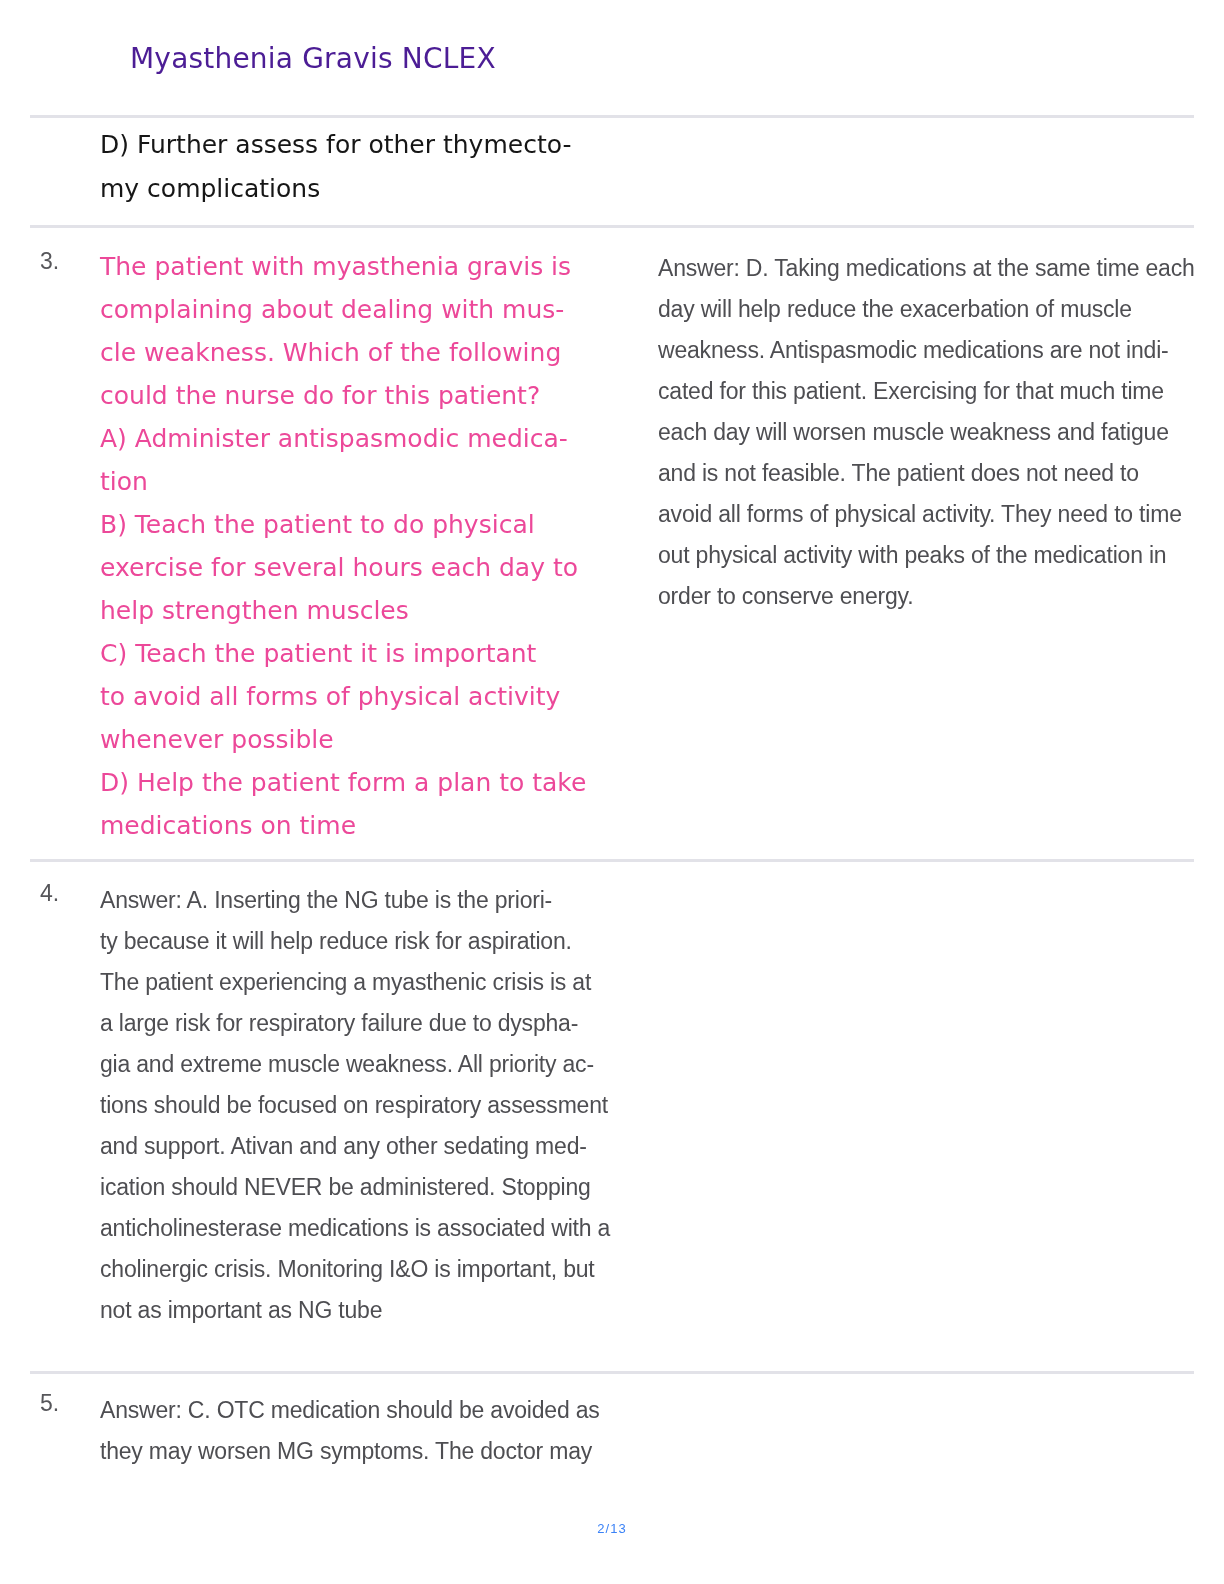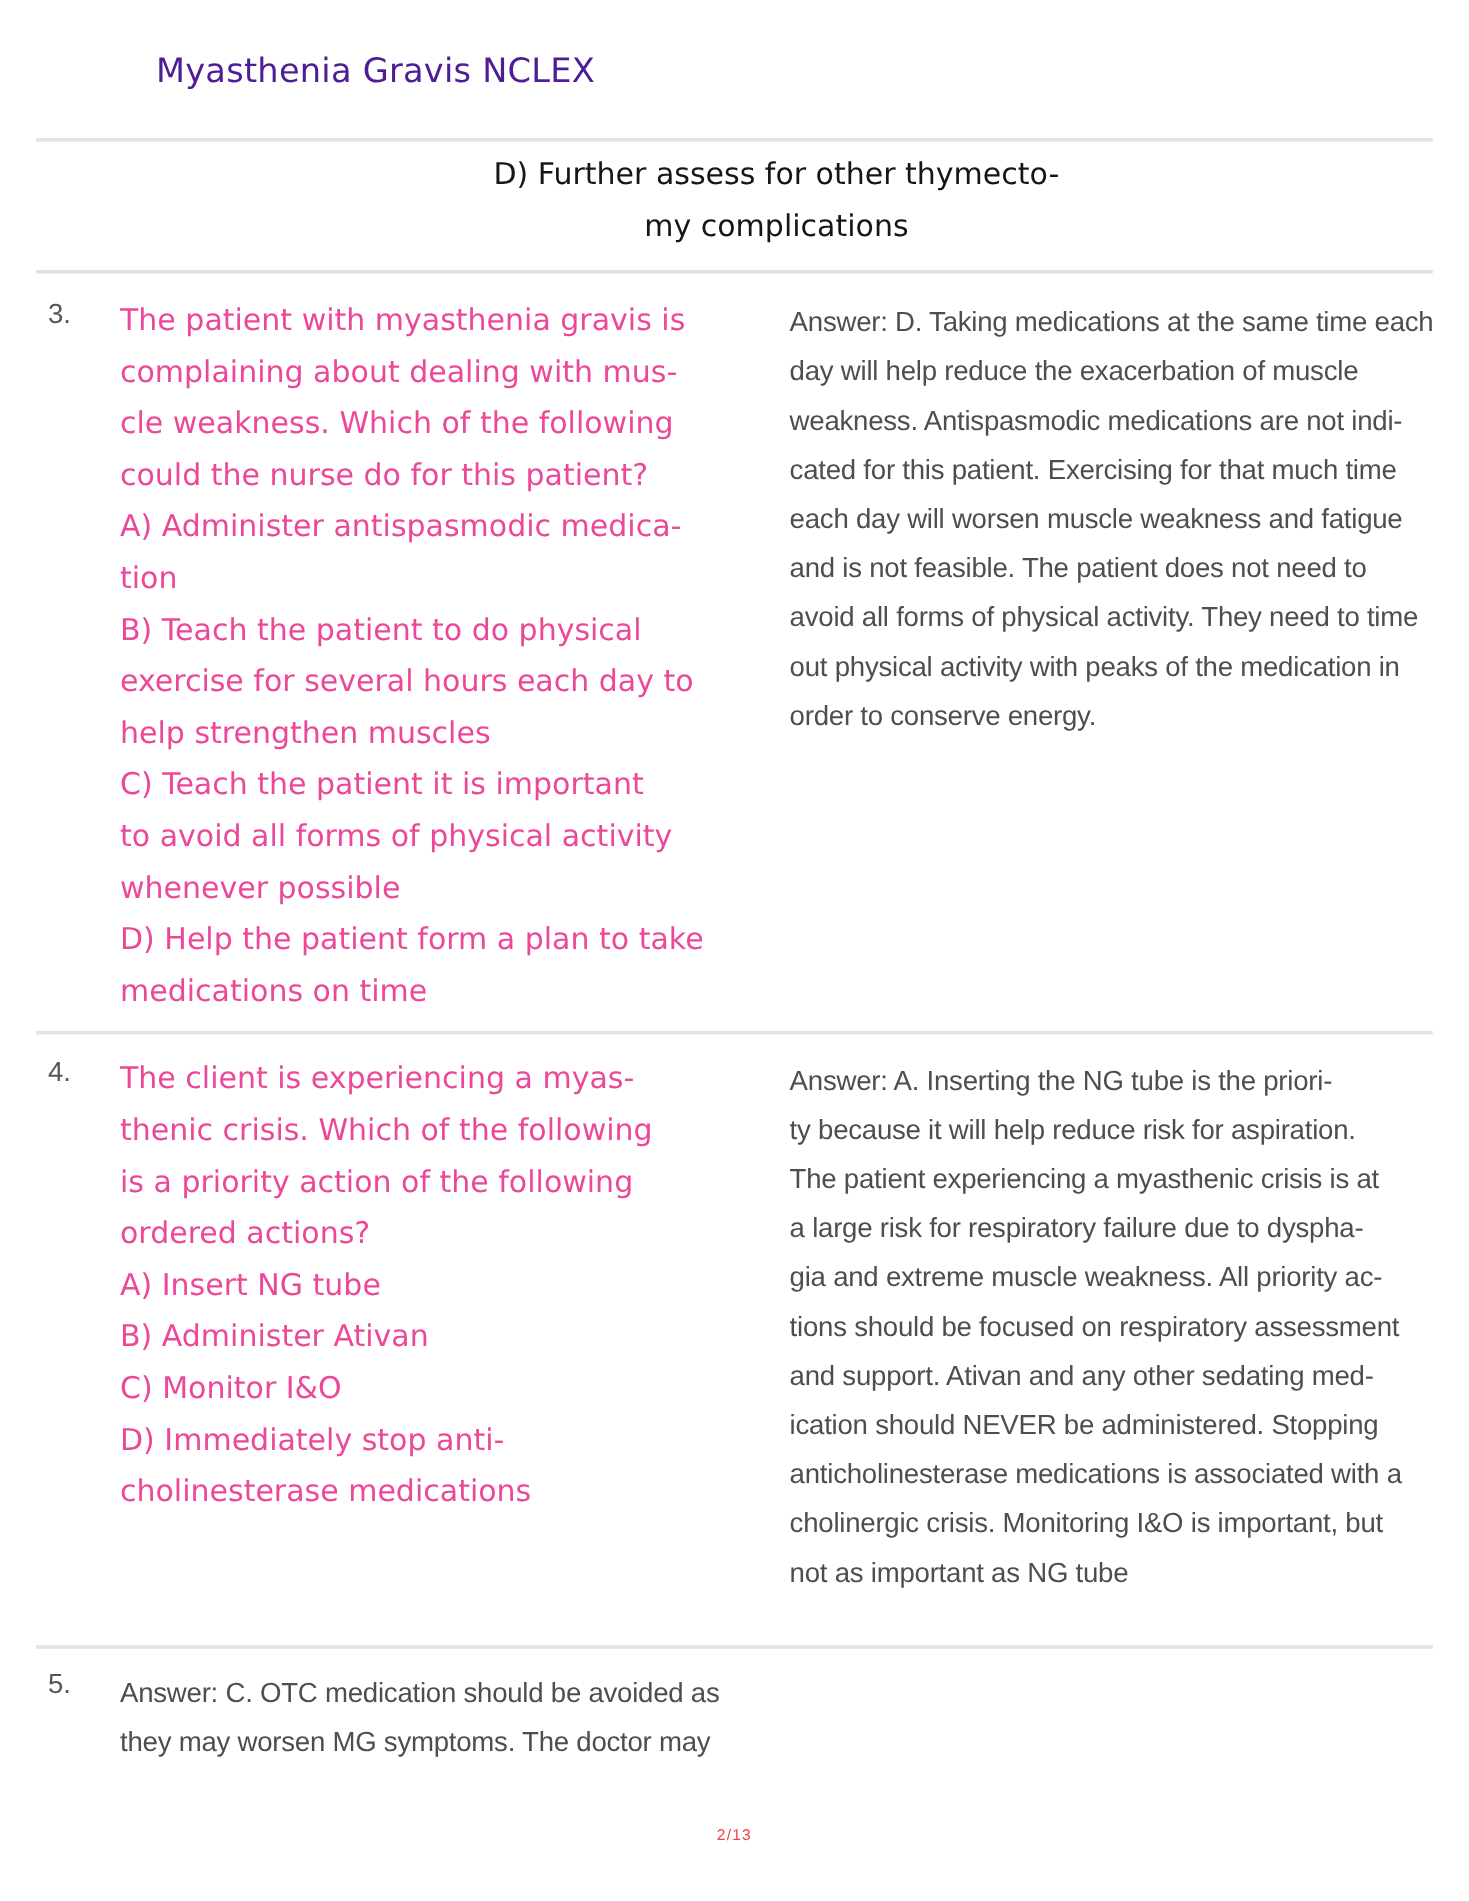--- a/index.html
+++ b/index.html
@@ -29,21 +29,20 @@
   .rule-1 { margin-top: 39px; }
   .rule-2 { margin-top: 14px; }
   .rule-3 { margin-top: 12px; }
   .rule-4 { margin-top: 40px; }
   .carryover {
     margin: 5px 30px 0 100px;
     font-size: 25px;
     line-height: 44px;
     color: #161616;
     white-space: pre;
-    text-align: center;
   }
   .qa-row {
     display: grid;
     grid-template-columns: 70px 558px 1fr;
     margin: 0 30px;
   }
   .qa-row.row-q3 { margin-top: 17px; }
   .qa-row.row-q4 { margin-top: 15px; }
   .qa-row.row-q5 { margin-top: 13px; }
   .q-num {
@@ -69,21 +68,21 @@
     white-space: pre;
     padding-top: 3px;
   }
   .footer {
     margin-top: 46px;
     text-align: center;
   }
   .page-number {
     font-family: "Liberation Sans", sans-serif;
     font-size: 13px;
-    color: #ef4444;
+    color: #3b82f6;
     letter-spacing: 1px;
   }
 </style>
 </head>
 <body>
 
 <div class="page">
 
   <h1 class="title">Myasthenia Gravis NCLEX</h1>
 
@@ -118,29 +117,20 @@
 and is not feasible. The patient does not need to
 avoid all forms of physical activity. They need to time
 out physical activity with peaks of the medication in
 order to conserve energy.</div>
   </section>
 
   <hr class="rule rule-3">
 
   <section class="qa-row row-q4">
     <div class="q-num">4.</div>
-    <div class="q-text">The client is experiencing a myas-
-thenic crisis. Which of the following
-is a priority action of the following
-ordered actions?
-A) Insert NG tube
-B) Administer Ativan
-C) Monitor I&amp;O
-D) Immediately stop anti-
-cholinesterase medications</div>
     <div class="a-text">Answer: A. Inserting the NG tube is the priori-
 ty because it will help reduce risk for aspiration.
 The patient experiencing a myasthenic crisis is at
 a large risk for respiratory failure due to dyspha-
 gia and extreme muscle weakness. All priority ac-
 tions should be focused on respiratory assessment
 and support. Ativan and any other sedating med-
 ication should NEVER be administered. Stopping
 anticholinesterase medications is associated with a
 cholinergic crisis. Monitoring I&amp;O is important, but

